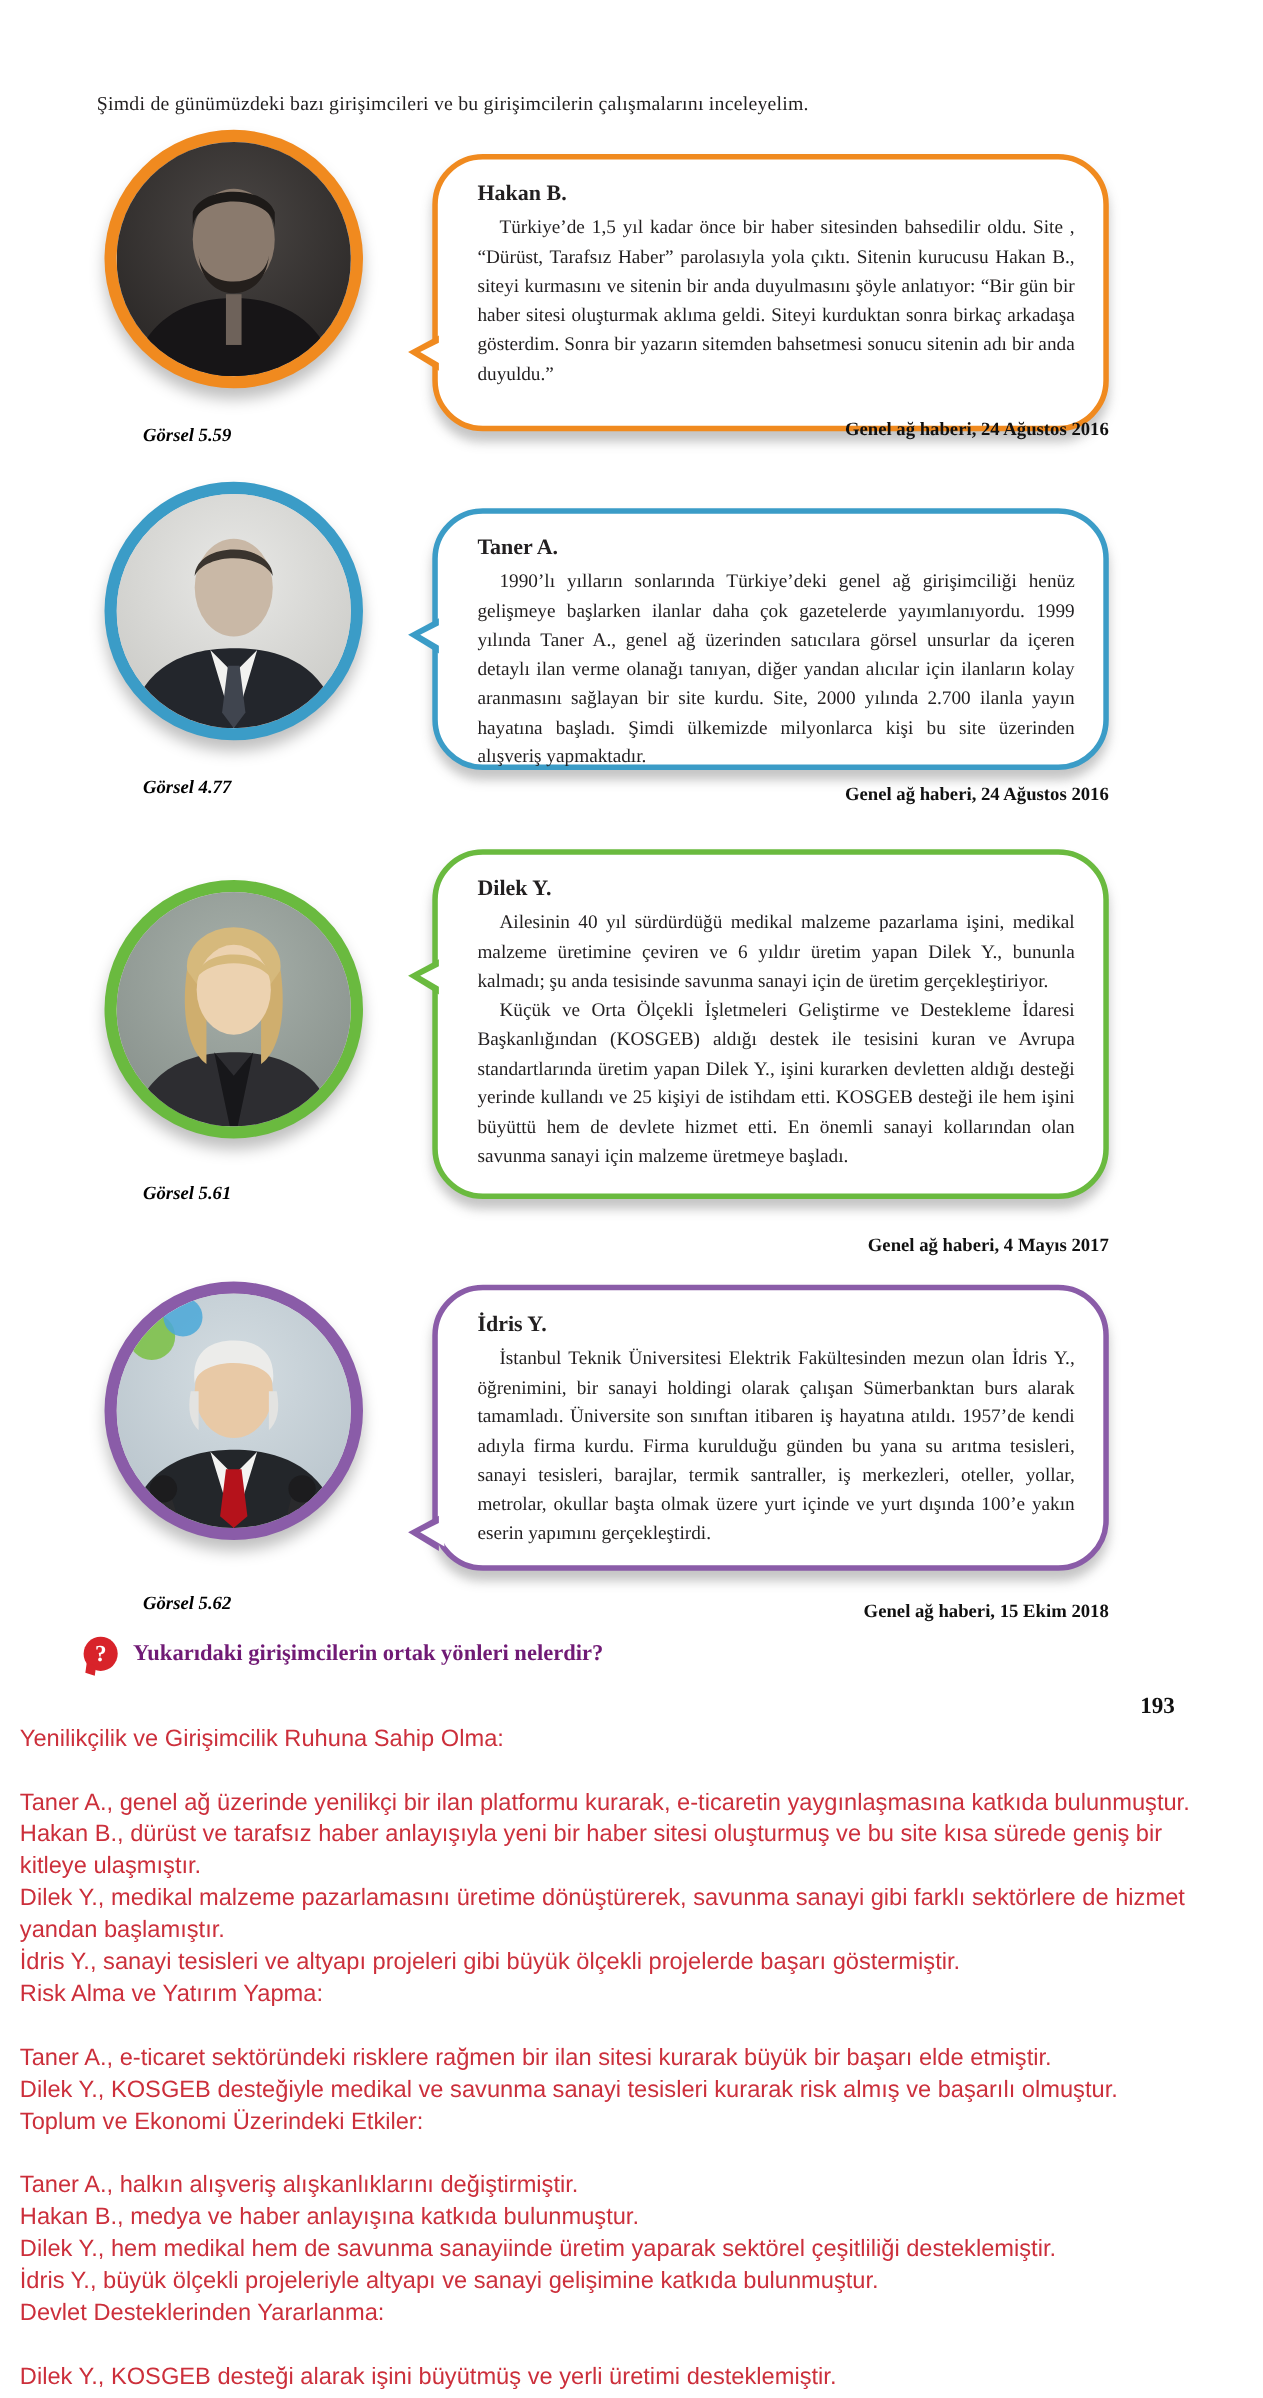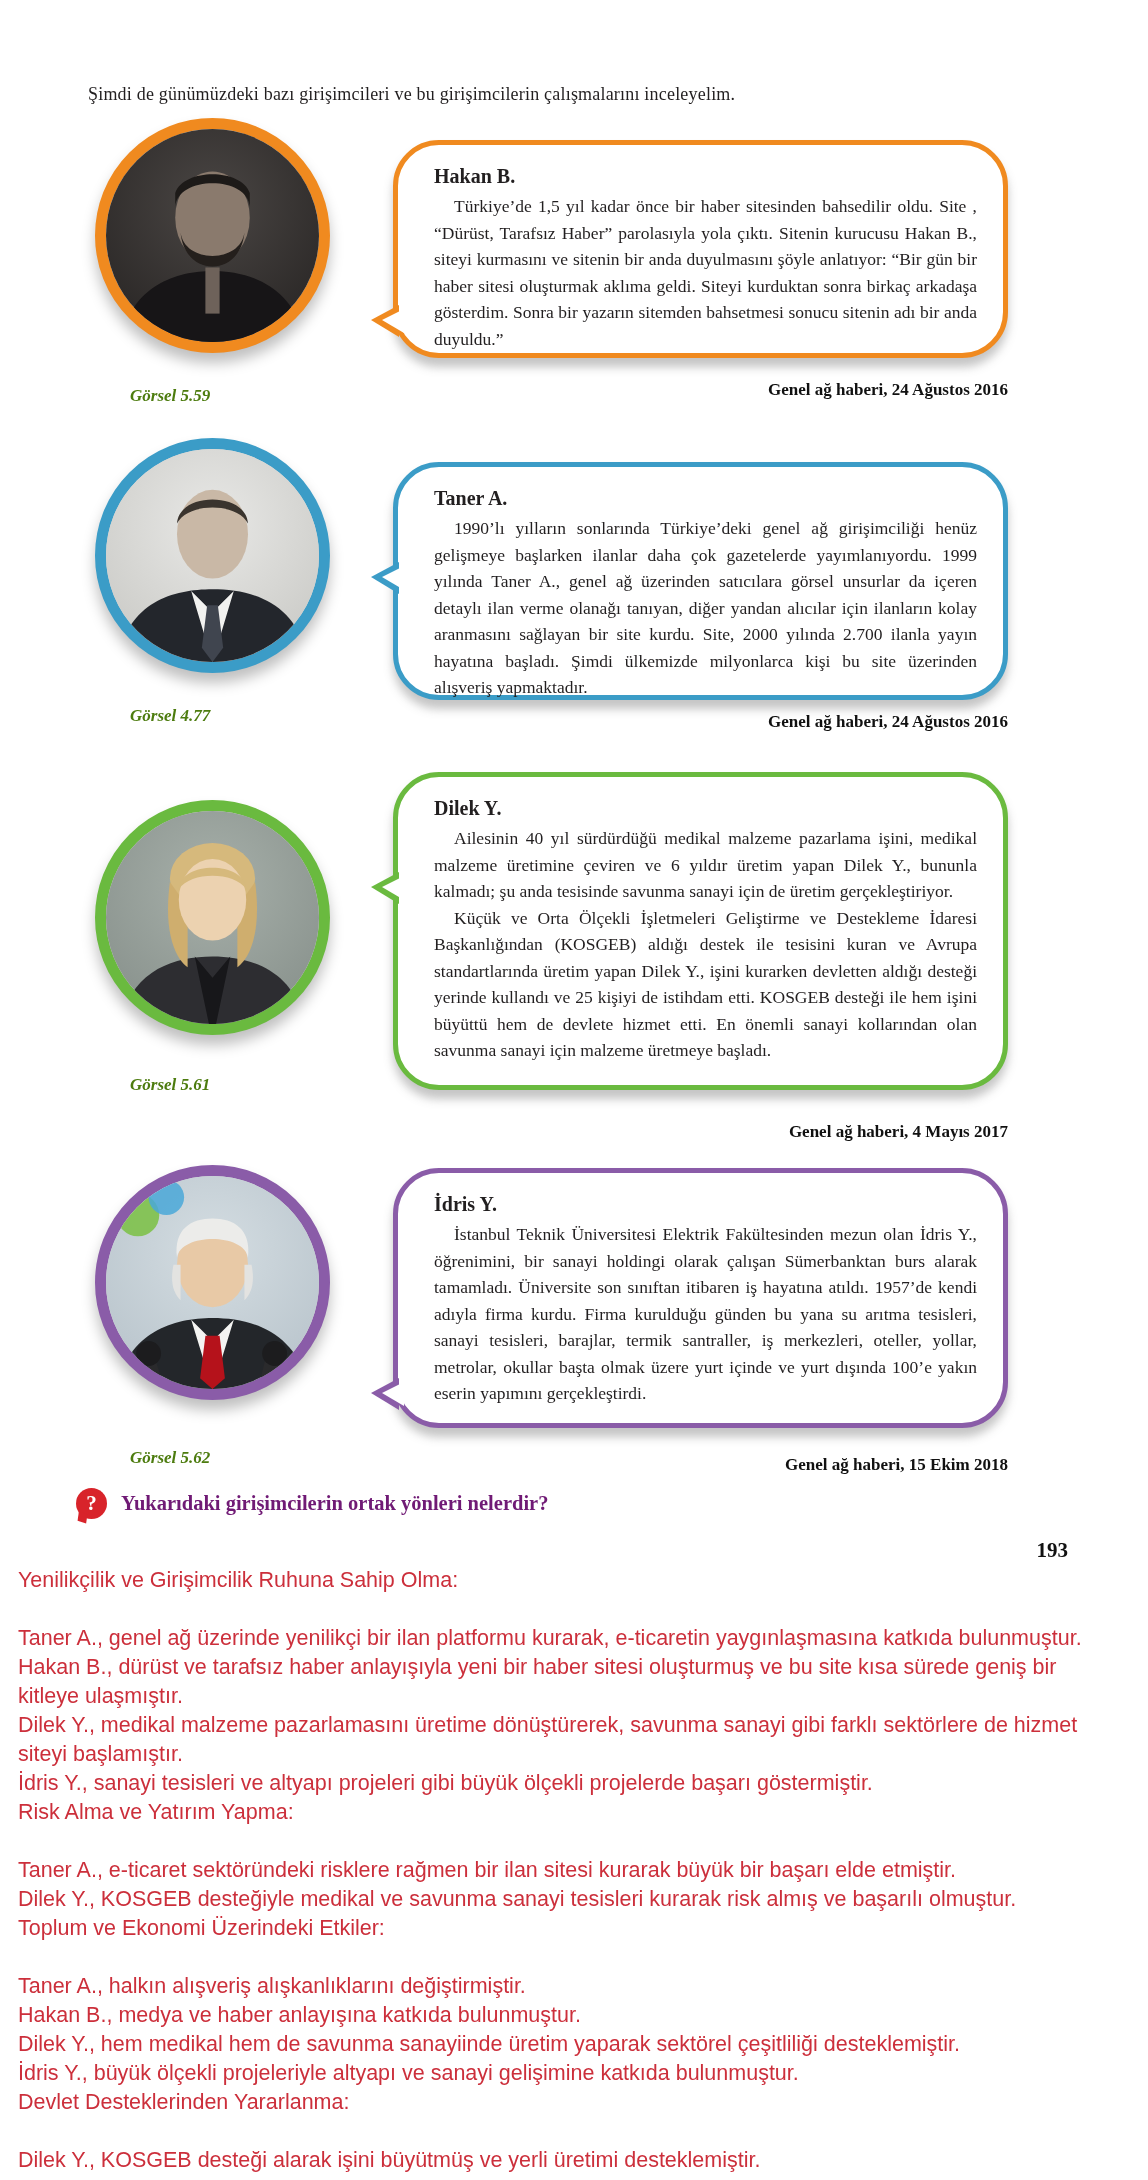--- a/index.html
+++ b/index.html
@@ -23,21 +23,21 @@
     border:11px solid var(--accent);
     border-radius:50%;
     overflow:hidden;
     box-shadow:0 10px 14px rgba(0,0,0,.25);
     background:#ddd;
   }
   .portrait svg{display:block;width:100%;height:100%;}
   .caption{
     position:absolute;left:130px;
     font-size:17px;font-weight:bold;font-style:italic;
-    color:#4d7c0f;
+    color:#000000;
   }
   .bubble{
     position:absolute;left:393px;width:615px;
     box-sizing:border-box;
     background:#fff;
     border:5px solid var(--accent);
     border-radius:46px;
     box-shadow:0 9px 10px rgba(90,90,90,.35);
     padding:20px 26px 0 36px;
   }
@@ -105,21 +105,21 @@
           </defs>
         <rect width="120" height="120" fill="url(#bg1)"></rect>
         <path d="M8,120 C14,88 40,80 60,80 C80,80 106,88 112,120 Z" fill="#171517"></path>
         <ellipse cx="60" cy="50" rx="21" ry="26" fill="#8a7a6d"></ellipse>
         <path d="M39,44 C40,26 80,26 81,44 L81,36 C76,22 44,22 39,36 Z" fill="#1d1a18"></path>
         <path d="M42,58 C44,76 76,76 78,58 C76,84 44,84 42,58 Z" fill="#241f1c"></path>
         <rect x="56" y="78" width="8" height="26" fill="#6e625a"></rect>
       </svg>
     </div>
     <div class="caption" style="top:268px">Görsel 5.59</div>
-    <div class="bubble" style="top:22px;height:218px;--tail-top:160px">
+    <div class="bubble" style="top:22px;height:252px;--tail-top:160px">
       <p class="p-name">Hakan B.</p>
       <p class="p-body">Türkiye’de 1,5 yıl kadar önce bir haber sitesinden bahsedilir oldu. Site , “Dürüst, Tarafsız Haber” parolasıyla yola çıktı. Sitenin kurucusu Hakan B., siteyi kurmasını ve sitenin bir anda duyulmasını şöyle anlatıyor: “Bir gün bir haber sitesi oluşturmak aklıma geldi. Siteyi kurduktan sonra birkaç arkadaşa gösterdim. Sonra bir yazarın sitemden bahsetmesi sonucu sitenin adı bir anda duyuldu.”</p>
     </div>
     <div class="source" style="top:262px">Genel ağ haberi, 24 Ağustos 2016</div>
   </div>
 
   <div class="section" style="top: 438px; --accent: #3b9cc7;">
     <div class="portrait" style="top:0">
       <svg viewBox="0 0 120 120">
         <defs>
@@ -212,21 +212,21 @@
 
   <div class="page-number">193</div>
 
   <div class="notes" style="--note-color: #cc2f3b;">
     <div class="note-line">Yenilikçilik ve Girişimcilik Ruhuna Sahip Olma:</div>
     <div class="note-line"></div>
     <div class="note-line">Taner A., genel ağ üzerinde yenilikçi bir ilan platformu kurarak, e-ticaretin yaygınlaşmasına katkıda bulunmuştur.</div>
     <div class="note-line">Hakan B., dürüst ve tarafsız haber anlayışıyla yeni bir haber sitesi oluşturmuş ve bu site kısa sürede geniş bir</div>
     <div class="note-line">kitleye ulaşmıştır.</div>
     <div class="note-line">Dilek Y., medikal malzeme pazarlamasını üretime dönüştürerek, savunma sanayi gibi farklı sektörlere de hizmet</div>
-    <div class="note-line">siteyi başlamıştır.</div>
+    <div class="note-line">yandan başlamıştır.</div>
     <div class="note-line">İdris Y., sanayi tesisleri ve altyapı projeleri gibi büyük ölçekli projelerde başarı göstermiştir.</div>
     <div class="note-line">Risk Alma ve Yatırım Yapma:</div>
     <div class="note-line"></div>
     <div class="note-line">Taner A., e-ticaret sektöründeki risklere rağmen bir ilan sitesi kurarak büyük bir başarı elde etmiştir.</div>
     <div class="note-line">Dilek Y., KOSGEB desteğiyle medikal ve savunma sanayi tesisleri kurarak risk almış ve başarılı olmuştur.</div>
     <div class="note-line">Toplum ve Ekonomi Üzerindeki Etkiler:</div>
     <div class="note-line"></div>
     <div class="note-line">Taner A., halkın alışveriş alışkanlıklarını değiştirmiştir.</div>
     <div class="note-line">Hakan B., medya ve haber anlayışına katkıda bulunmuştur.</div>
     <div class="note-line">Dilek Y., hem medikal hem de savunma sanayiinde üretim yaparak sektörel çeşitliliği desteklemiştir.</div>

